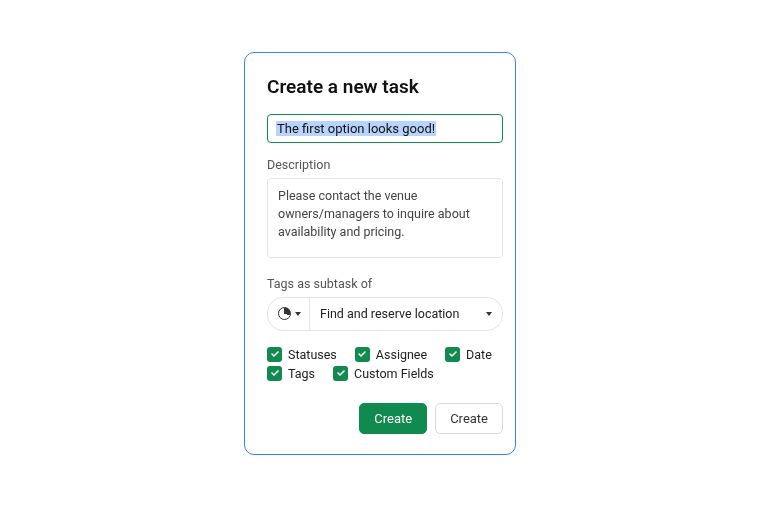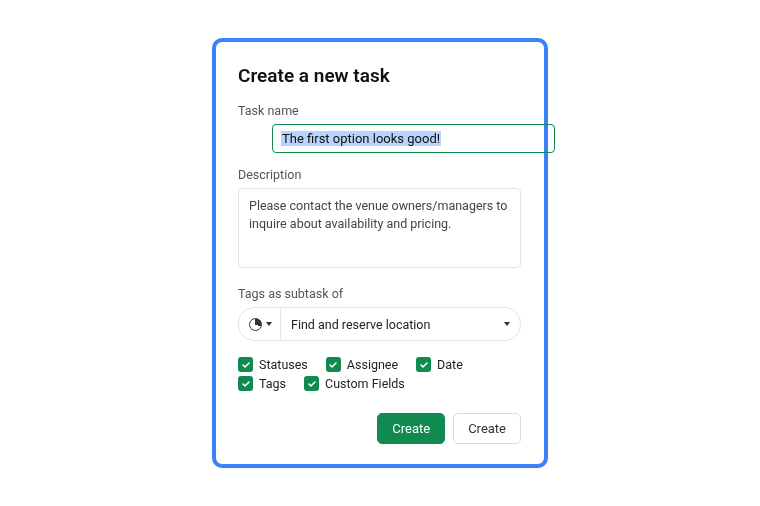--- a/index.html
+++ b/index.html
@@ -6,26 +6,26 @@
     body {
       font-family: -apple-system, BlinkMacSystemFont, "Segoe UI", Roboto, Helvetica, Arial, sans-serif;
       background: #fff;
       width: 760px;
       height: 506px;
       display: flex;
       align-items: center;
       justify-content: center;
     }
     .dialog {
-      width: 336px;
+      width: 272px;
       background: #fff;
-      border: 4px solid #3b82f6;
+      border: 1px solid #3b82f6;
       border-radius: 10px;
       box-shadow: 0 1px 2px rgba(0,0,0,0.04);
-      padding: 22px 23px 20px 22px;
+      padding: 22px 12px 20px 22px;
     }
     .dialog-title {
       font-size: 19px;
       font-weight: 600;
       color: #111;
       margin-bottom: 16px;
     }
     .field-label {
       font-size: 12.5px;
       color: #555;
@@ -34,21 +34,20 @@
     }
     .text-input {
       width: 100%;
       border: 1.5px solid #118a4f;
       border-radius: 4px;
       padding: 6px 8px;
       font-size: 13px;
       color: #111;
       outline: none;
       margin-bottom: 14px;
-      margin-left: 34px;
     }
     .text-input .selected {
       background: #b8d4fc;
       padding: 0 1px;
     }
     .textarea {
       width: 100%;
       border: 1px solid #e2e4e8;
       border-radius: 4px;
       padding: 8px 10px 26px 10px;
@@ -154,21 +153,20 @@
       border: 1px solid #d7dade;
     }
   </style>
 </head>
 <body>
 
 <div class="dialog">
 
   <h1 class="dialog-title">Create a new task</h1>
 
-  <label class="field-label">Task name</label>
   <div class="text-input">
     <span class="selected">The first option looks good!</span>
   </div>
 
   <label class="field-label">Description</label>
   <textarea class="textarea" style="">Please contact the venue owners/managers to inquire about availability and pricing.</textarea>
 
   <label class="field-label">Tags as subtask of</label>
   <div class="select-row">
     <div class="select-icon-cell">

